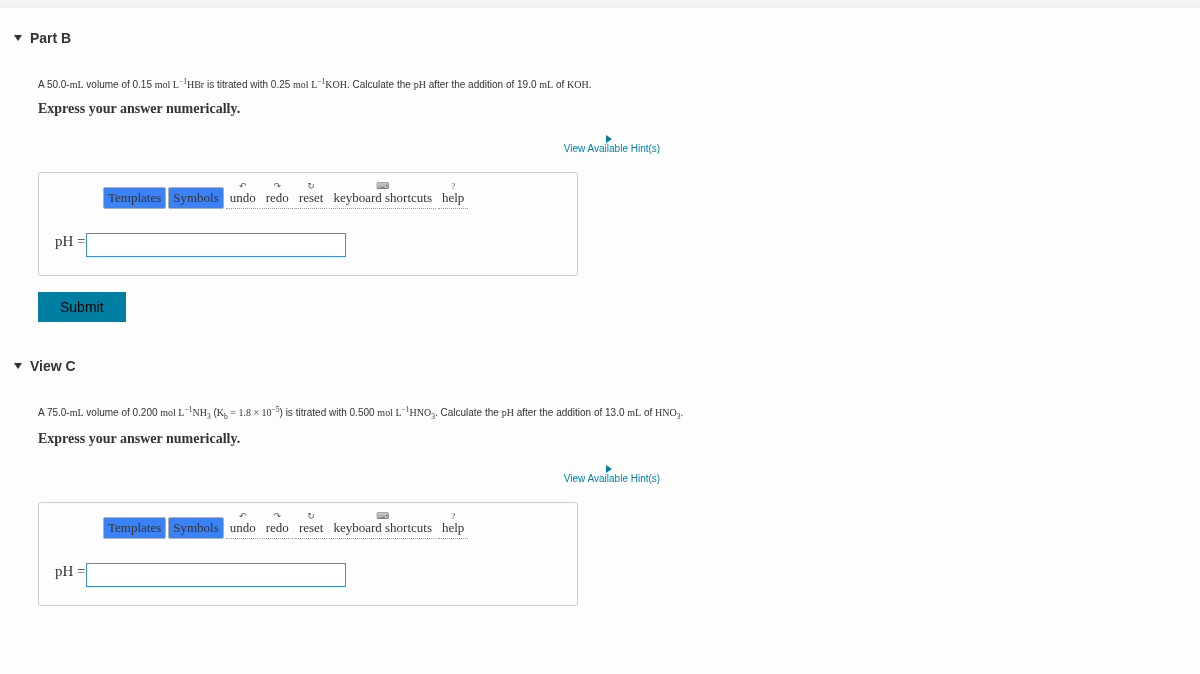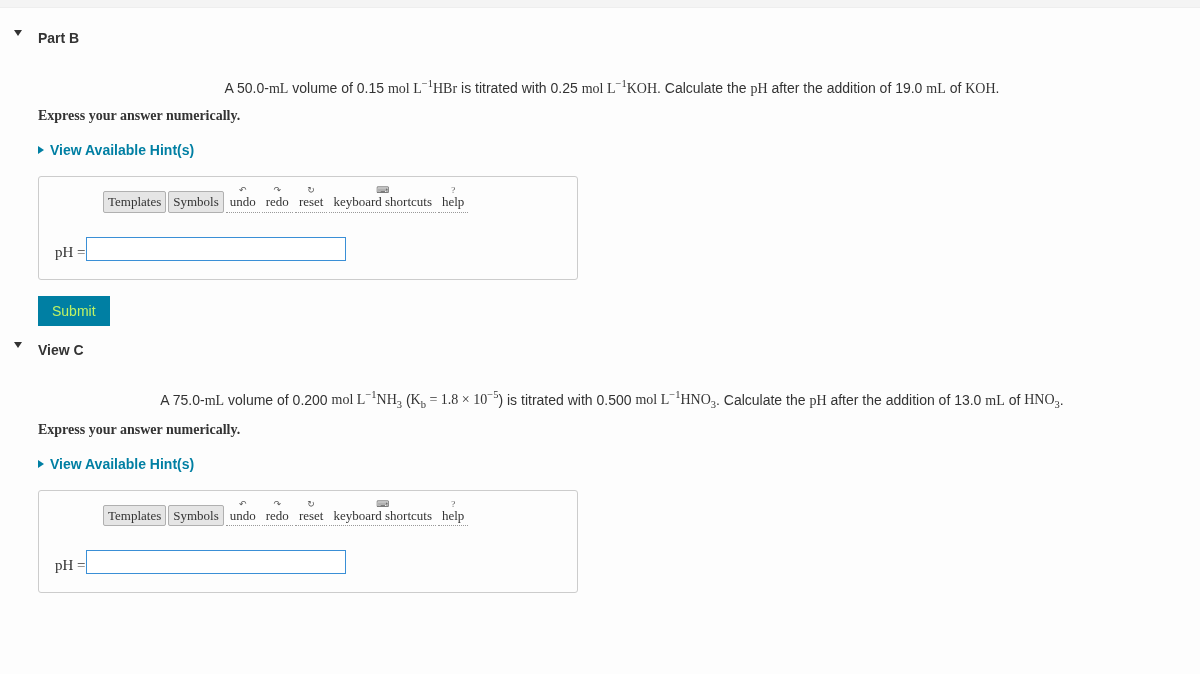--- a/index.html
+++ b/index.html
@@ -13,22 +13,22 @@
   .top-strip {
     height: 8px;
     background: #f4f4f4;
     border-bottom: 1px solid #eee;
   }
   .part {
     padding: 22px 14px 10px 14px;
   }
   .part-header {
     display: flex;
-    align-items: flex-start;
-    gap: 16px;
+    align-items: center;
+    gap: 8px;
     margin-bottom: 30px;
     cursor: pointer;
   }
   .caret-down {
     width: 0; height: 0;
     border-left: 4px solid transparent;
     border-right: 4px solid transparent;
     border-top: 6px solid #333;
   }
   .caret-right {
@@ -41,41 +41,41 @@
     vertical-align: 0px;
   }
   .part-title {
     font-weight: bold;
     font-size: 14px;
   }
   .content {
     padding-left: 24px;
   }
   .question {
-    font-size: 14px;
+    font-size: 10px;
     line-height: 1.6;
     margin-bottom: 8px;
-    text-align: center;
   }
   .question sup, .question sub { font-size: 0.75em; }
   .serif { font-family: "Times New Roman", Times, serif; }
   .express {
     font-weight: bold;
     font-size: 14px;
     margin-bottom: 18px;
     font-family: Liberation Serif, serif;
   }
   .hints-link {
     color: #007fa3;
-    font-weight: bold;
-    font-size: 14px;
+    font-weight: normal;
+    font-size: 10px;
     cursor: pointer;
     display: flex;
     align-items: center;
     margin-bottom: 18px;
+    flex-direction: column;
   }
   .answer-box {
     border: 1px solid #ccc;
     border-radius: 3px;
     width: 540px;
     padding: 14px 16px 18px 16px;
     margin-bottom: 16px;
   }
   .toolbar {
     display: flex;
@@ -86,60 +86,61 @@
     font-family: "Times New Roman", Times, serif;
     font-size: 14px;
   }
   .tb-btn {
     padding: 2px 4px;
     cursor: pointer;
     font-size: 13px;
     line-height: 1.2;
   }
   .tb-shaded {
-    background: #e5e5e5;
+    background: #3b82f6;
     border: 1px solid #b0b0b0;
     border-radius: 2px;
   }
   .tb-plain {
     position: relative;
     border-bottom: 1px dotted #999;
   }
   .tb-mark {
     position: absolute;
     top: -7px;
     left: 50%;
     transform: translateX(-50%);
     font-size: 9px;
     color: #555;
   }
   .answer-row {
     display: flex;
-    align-items: flex-end;
+    align-items: flex-start;
     gap: 0;
   }
   .ph-label {
     font-family: "Times New Roman", Times, serif;
     font-size: 15px;
   }
   .answer-input {
     width: 260px;
     height: 24px;
     border: 1px solid #3a8fd6;
     outline: none;
     padding: 2px 4px;
     font-size: 14px;
   }
   .submit-btn {
     background: #007fa3;
-    color: #bef264;
+    color: #000000;
     border: none;
-    padding: 7px 14px;
-    font-size: 14px;
-    cursor: pointer;
+    padding: 7px 22px;
+    font-size: 14px;
+    cursor: pointer;
+    margin-bottom: 20px;
   }
 </style>
 </head>
 <body>
 
 <div class="top-strip"></div>
 
 <div class="part">
   <div class="part-header">
     <span class="caret-down"></span>

